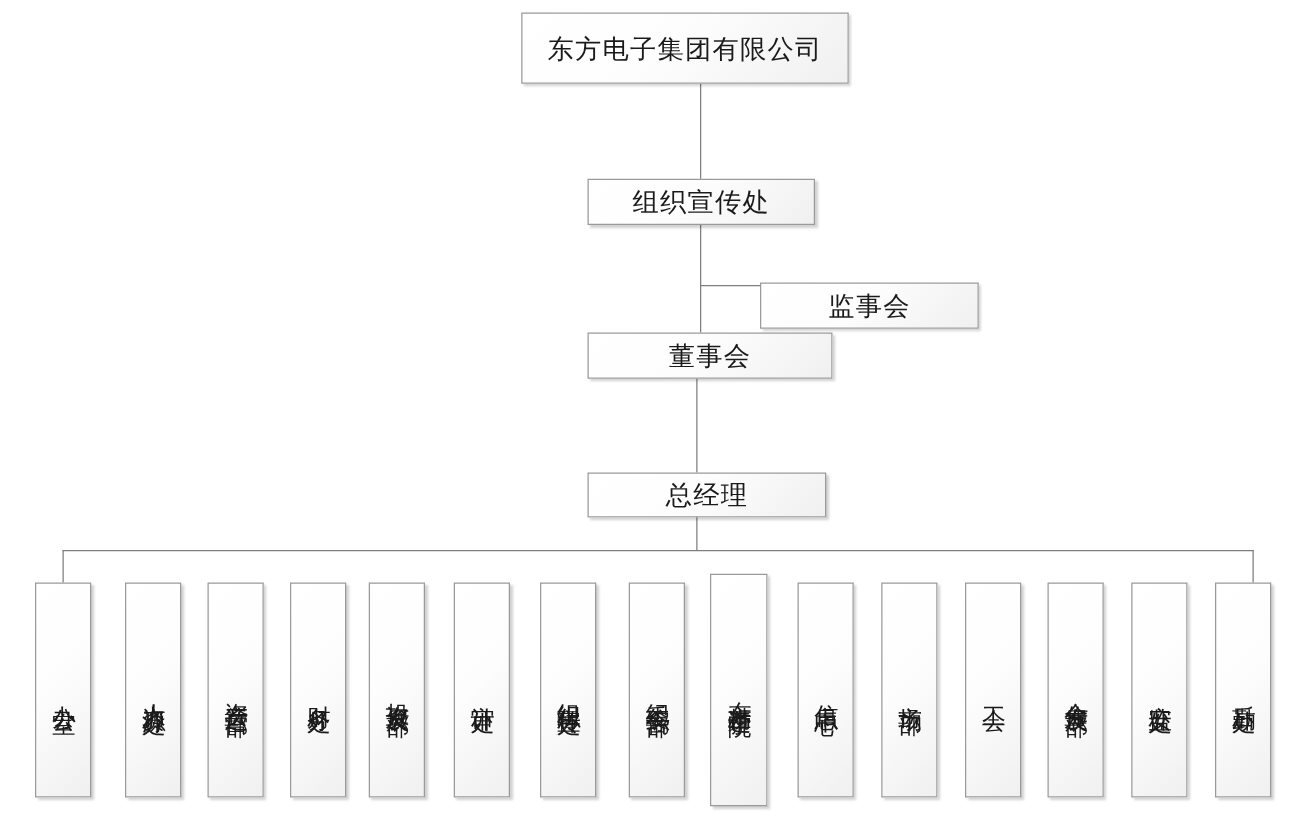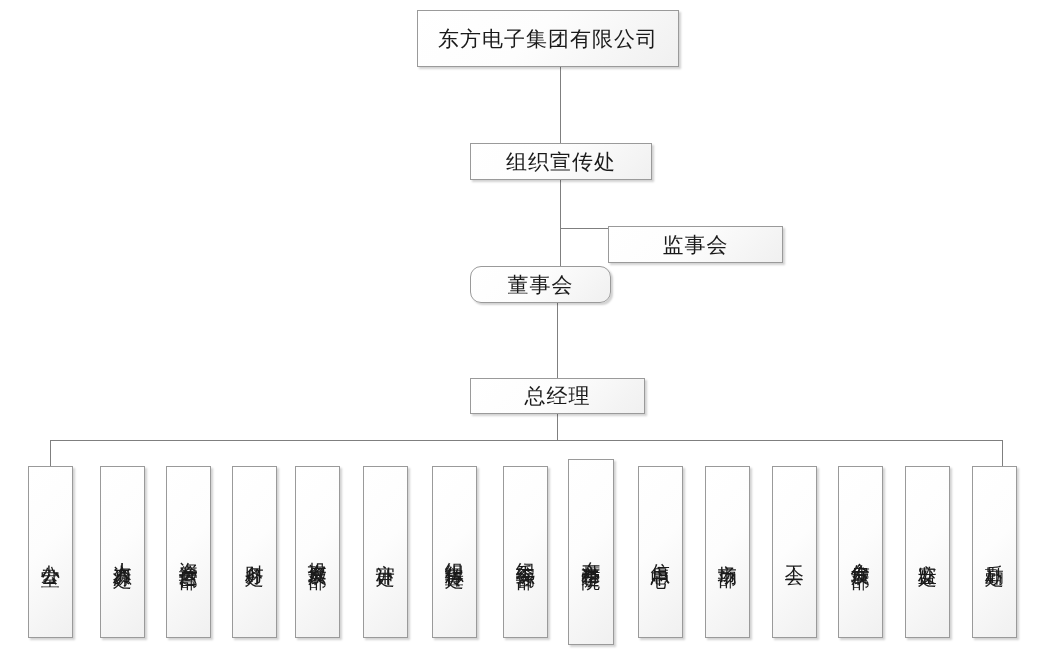--- a/index.html
+++ b/index.html
@@ -88,25 +88,25 @@
   </div>
 
   <div class="node horiz" style="left:470px; top:143px; width:182px; height:37px;">
     <span class="label">组织宣传处</span>
   </div>
 
   <div class="node horiz" style="left:608px; top:210px; width:175px; height:37px;margin-top:16px;">
     <span class="label">监事会</span>
   </div>
 
-  <div class="node horiz" style="left:470px; top:266px; width:141px; height:37px;border-radius:11px;">
+  <div class="node horiz" style="left:470px; top:266px; width:196px; height:37px;">
     <span class="label">董事会</span>
   </div>
 
-  <div class="node horiz" style="left:470px; top:378px; width:175px; height:36px;">
+  <div class="node horiz" style="left:470px; top:378px; width:191px; height:36px;">
     <span class="label">总经理</span>
   </div>
 
   <div class="node vert" style="left:28px; top:466px; width:45px; height:172px;">
     <span class="label">办公室</span>
   </div>
 
   <div class="node vert" style="left:100px; top:466px; width:45px; height:172px;">
     <span class="label">人力资源处</span>
   </div>

